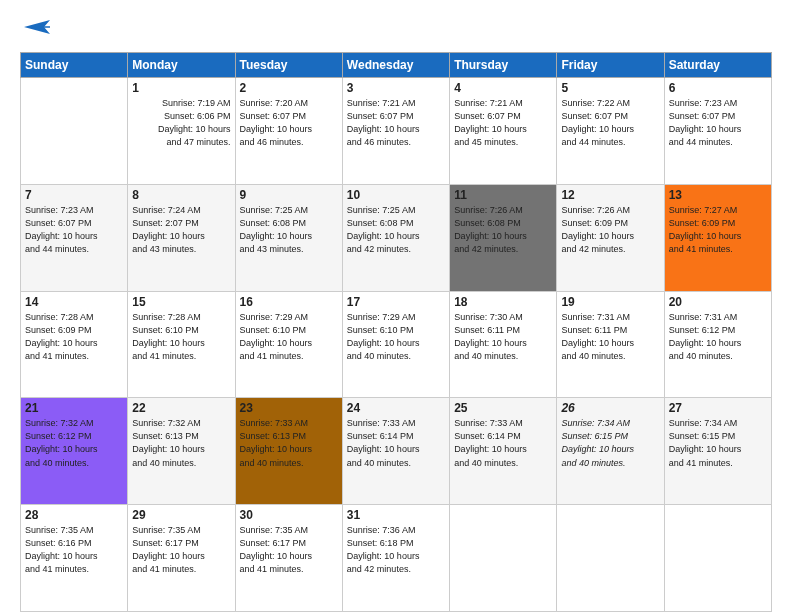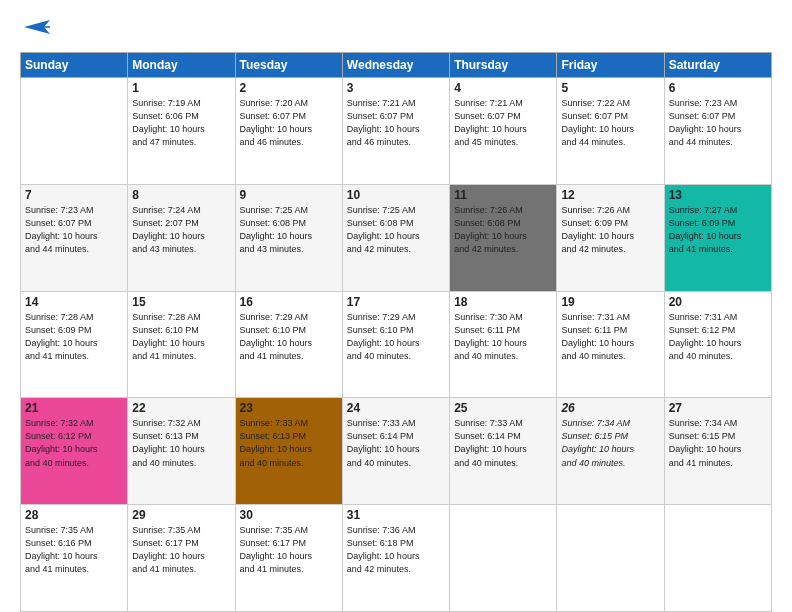--- a/index.html
+++ b/index.html
@@ -113,21 +113,21 @@
           <th>Thursday</th>
           <th>Friday</th>
           <th>Saturday</th>
         </tr>
     </thead>
     <tbody id="calendar-body">
     <tr>
           <td class="empty-cell" style="background: rgb(255, 255, 255);"></td>
           <td>
             <span class="day-num">1</span>
-            <div class="day-info" style="white-space: pre-line;">Sunrise: 7:19 AM
+            <div class="day-info" style="white-space: pre-line; text-align: right;">Sunrise: 7:19 AM
 Sunset: 6:06 PM
 Daylight: 10 hours
 and 47 minutes.</div>
           </td>
           <td>
             <span class="day-num">2</span>
             <div class="day-info" style="white-space: pre-line;">Sunrise: 7:20 AM
 Sunset: 6:07 PM
 Daylight: 10 hours
 and 46 minutes.</div>
@@ -197,21 +197,21 @@
 Daylight: 10 hours
 and 42 minutes.</div>
           </td>
           <td style="background: rgb(245, 245, 245);">
             <span class="day-num">12</span>
             <div class="day-info" style="white-space: pre-line;">Sunrise: 7:26 AM
 Sunset: 6:09 PM
 Daylight: 10 hours
 and 42 minutes.</div>
           </td>
-          <td style="background: #14b8a6;">
+          <td style="background: #f97316;">
             <span class="day-num">13</span>
             <div class="day-info" style="white-space: pre-line;">Sunrise: 7:27 AM
 Sunset: 6:09 PM
 Daylight: 10 hours
 and 41 minutes.</div>
           </td>
         </tr>
         <tr>
           <td>
             <span class="day-num">14</span>
@@ -257,21 +257,21 @@
           </td>
           <td>
             <span class="day-num">20</span>
             <div class="day-info" style="white-space: pre-line;">Sunrise: 7:31 AM
 Sunset: 6:12 PM
 Daylight: 10 hours
 and 40 minutes.</div>
           </td>
         </tr>
         <tr style="background: rgb(245, 245, 245);">
-          <td style="background: #ec4899;">
+          <td style="background: #8b5cf6;">
             <span class="day-num">21</span>
             <div class="day-info" style="white-space: pre-line;">Sunrise: 7:32 AM
 Sunset: 6:12 PM
 Daylight: 10 hours
 and 40 minutes.</div>
           </td>
           <td style="background: rgb(245, 245, 245);">
             <span class="day-num">22</span>
             <div class="day-info" style="white-space: pre-line;">Sunrise: 7:32 AM
 Sunset: 6:13 PM

